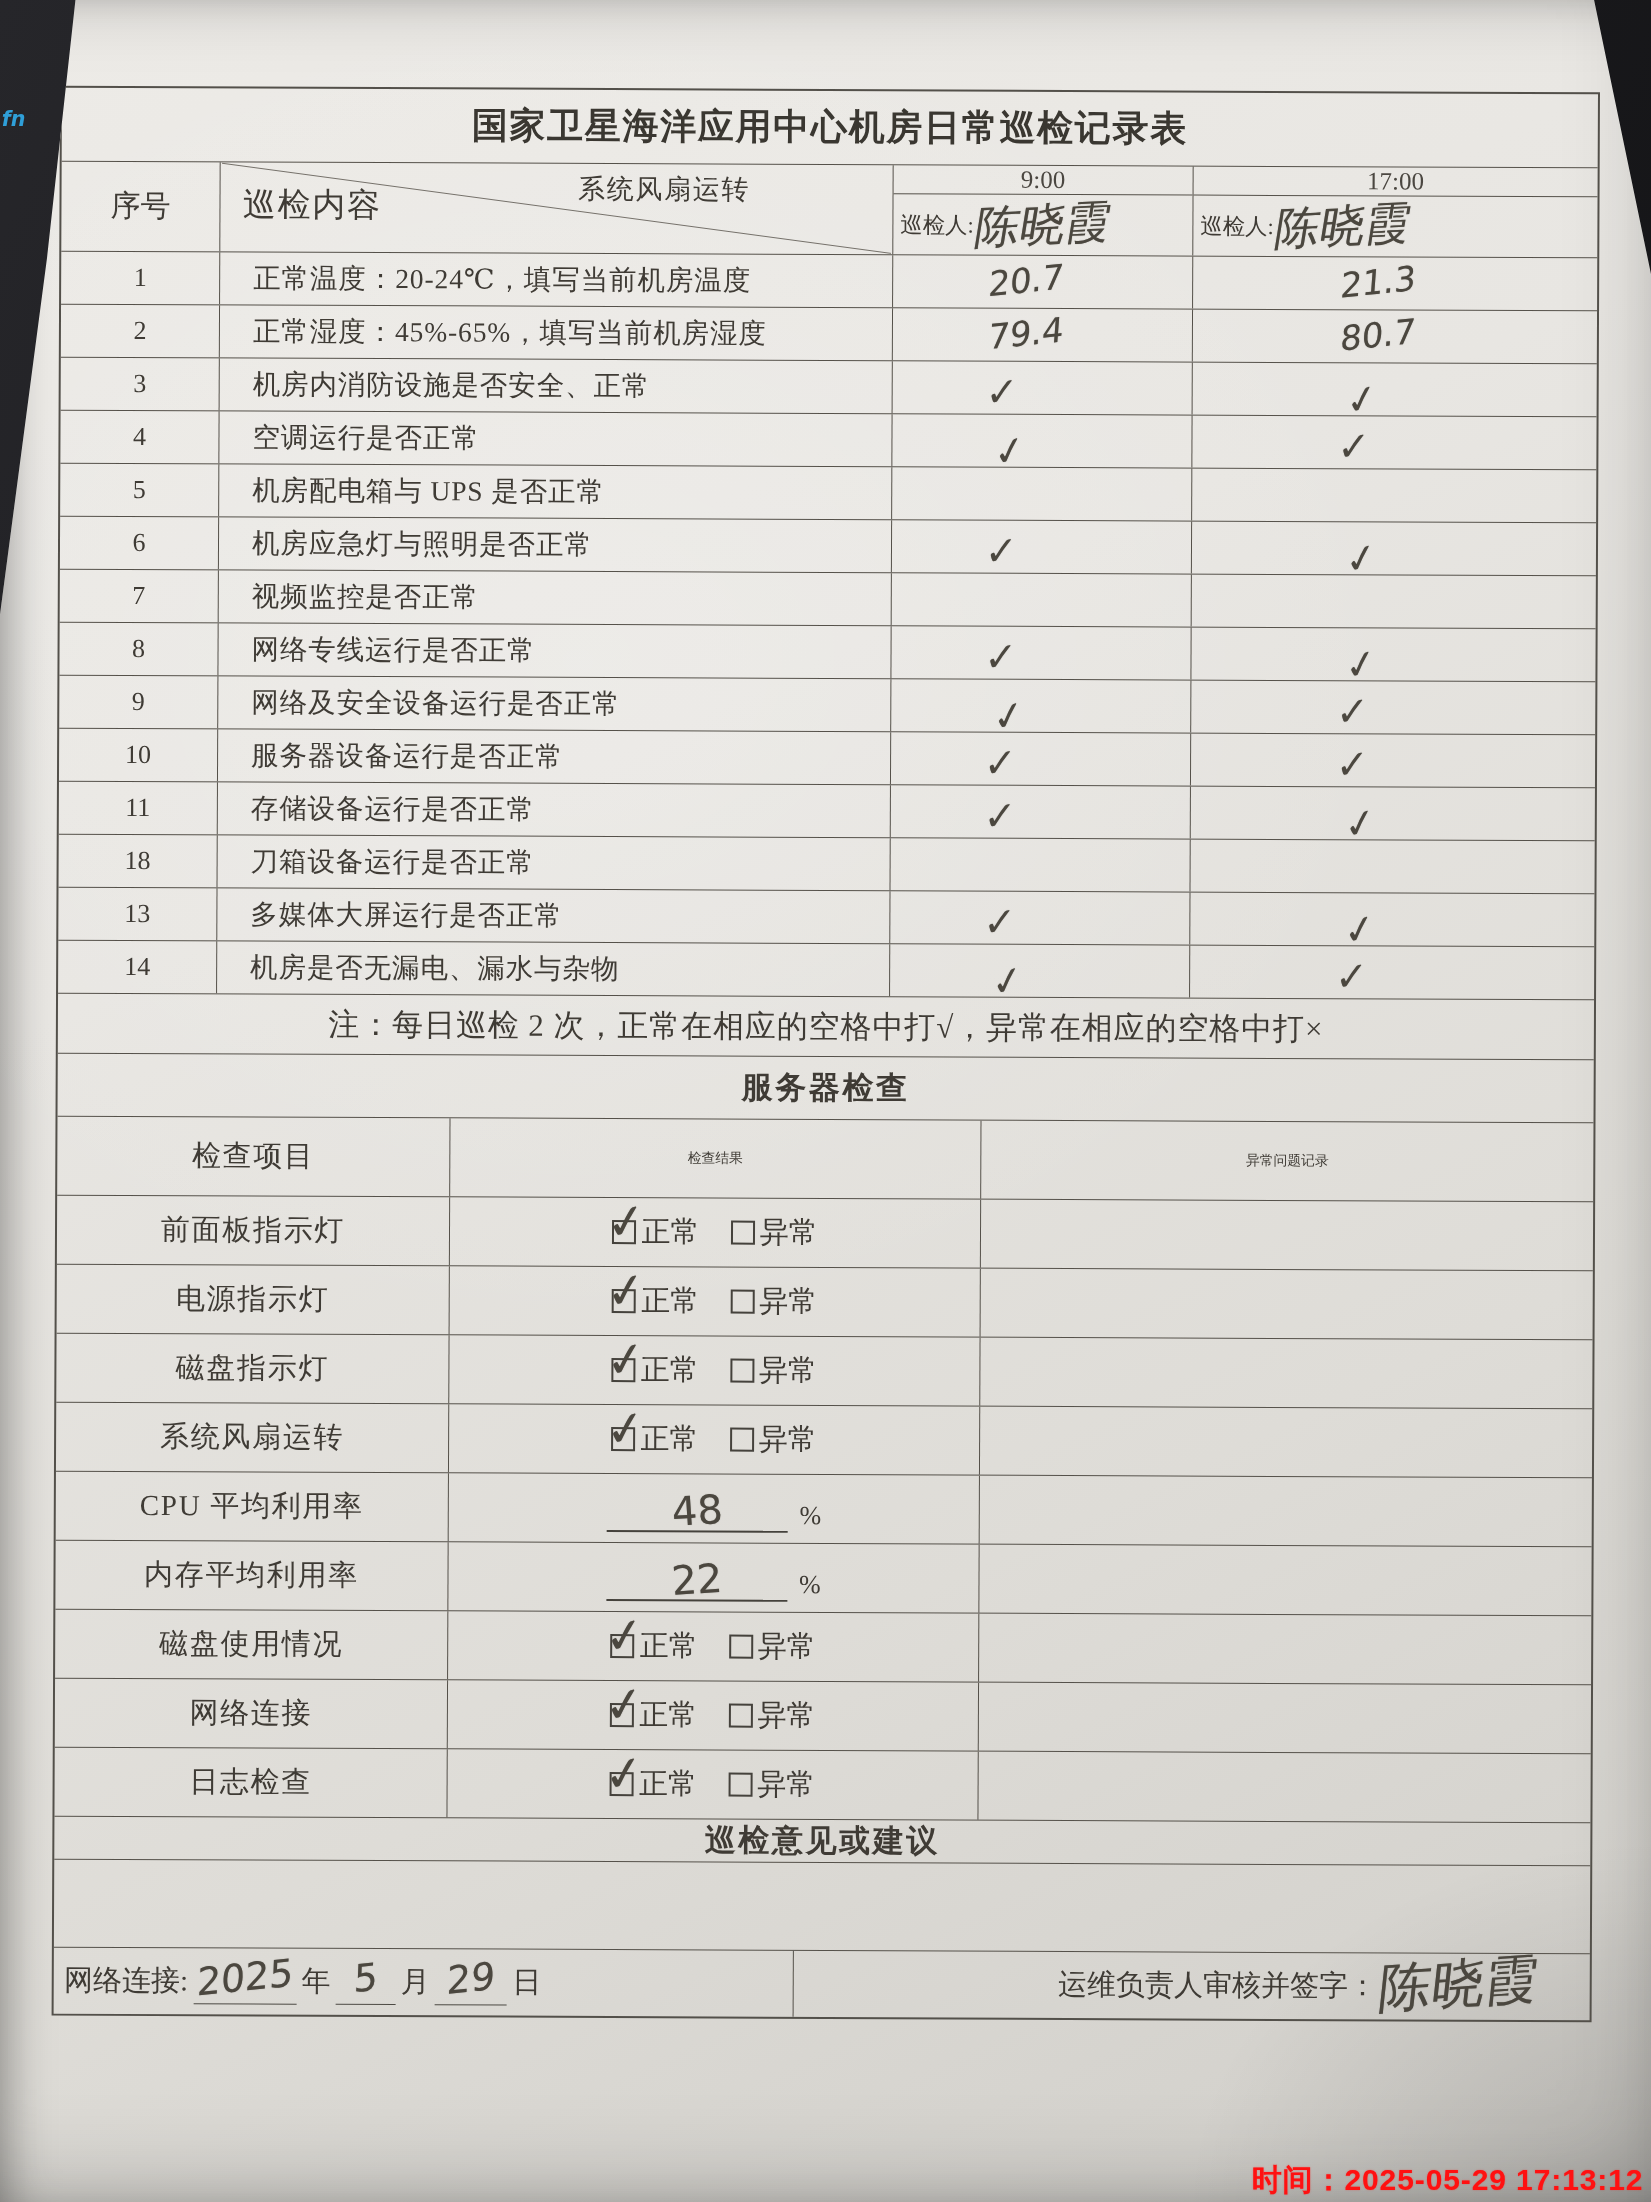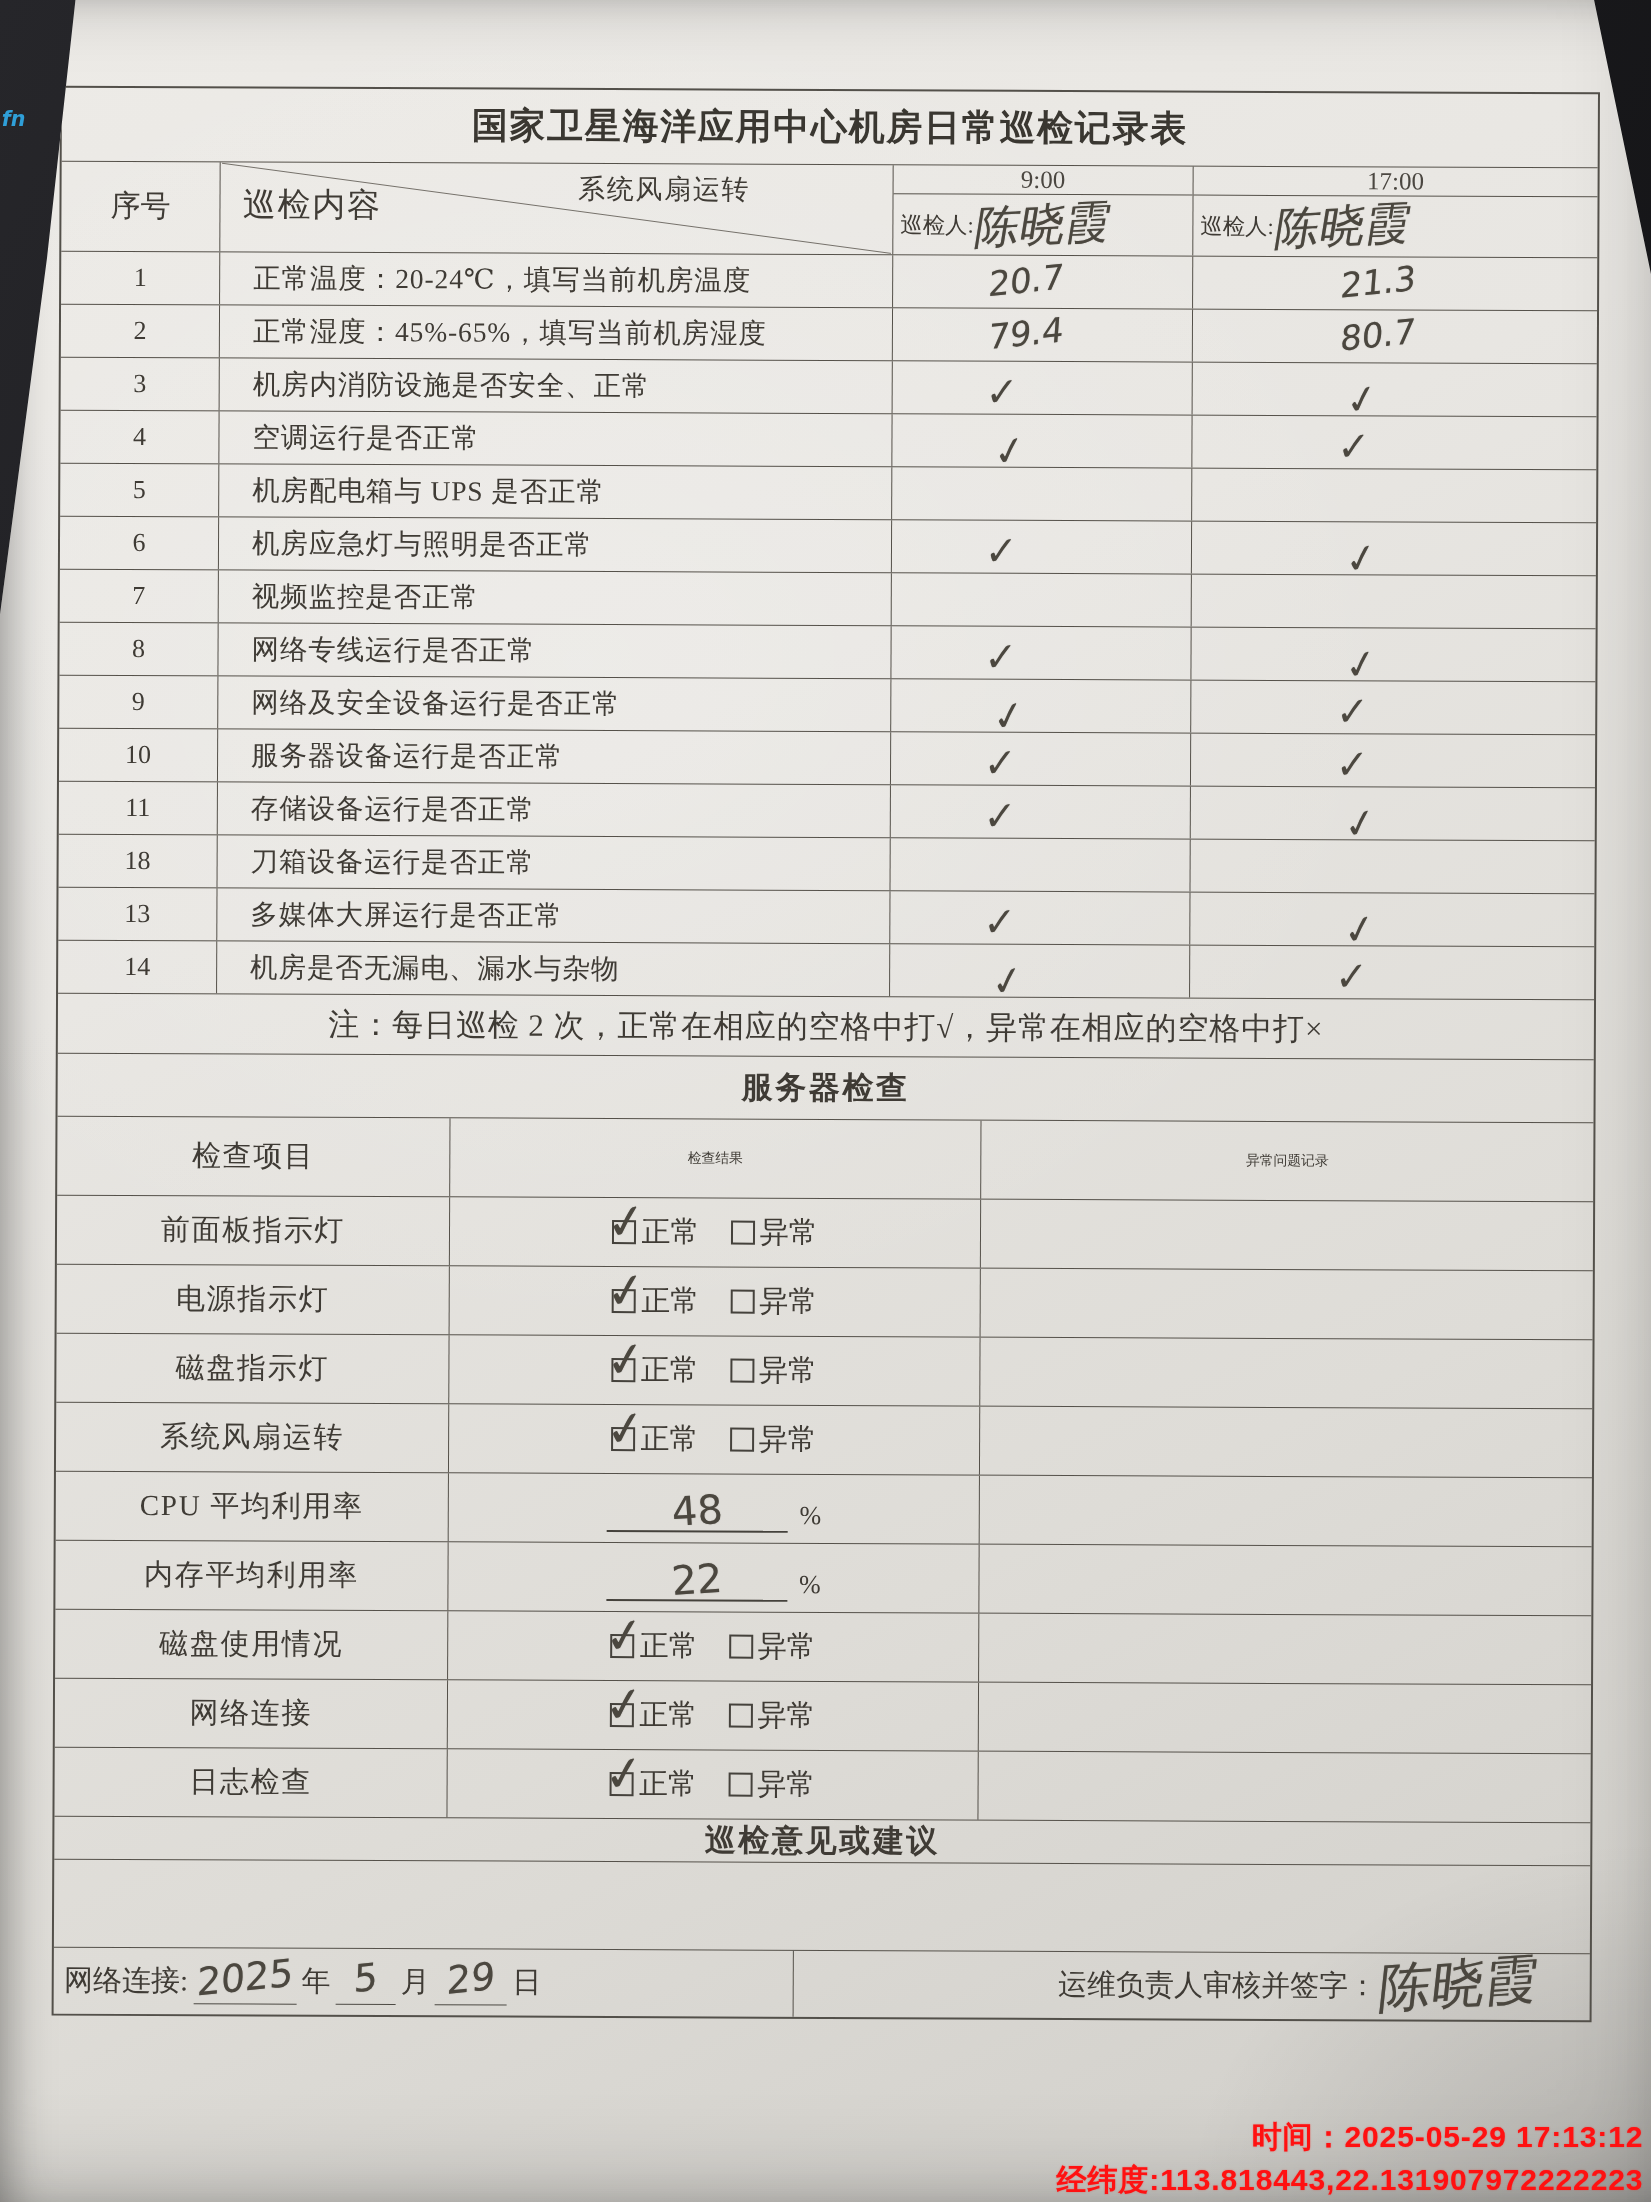--- a/index.html
+++ b/index.html
@@ -457,15 +457,14 @@
         <span>运维负责人审核并签字：</span>
         <span class="sig sig-big">陈晓霞</span>
       </div>
     </div>
 
   </div>
 </div>
 
 <div class="wm">
   <div>时间：2025-05-29 17:13:12</div>
-  <div>经纬度:113.818443,22.131907972222223</div>
 </div>
 
 
 </body></html>

